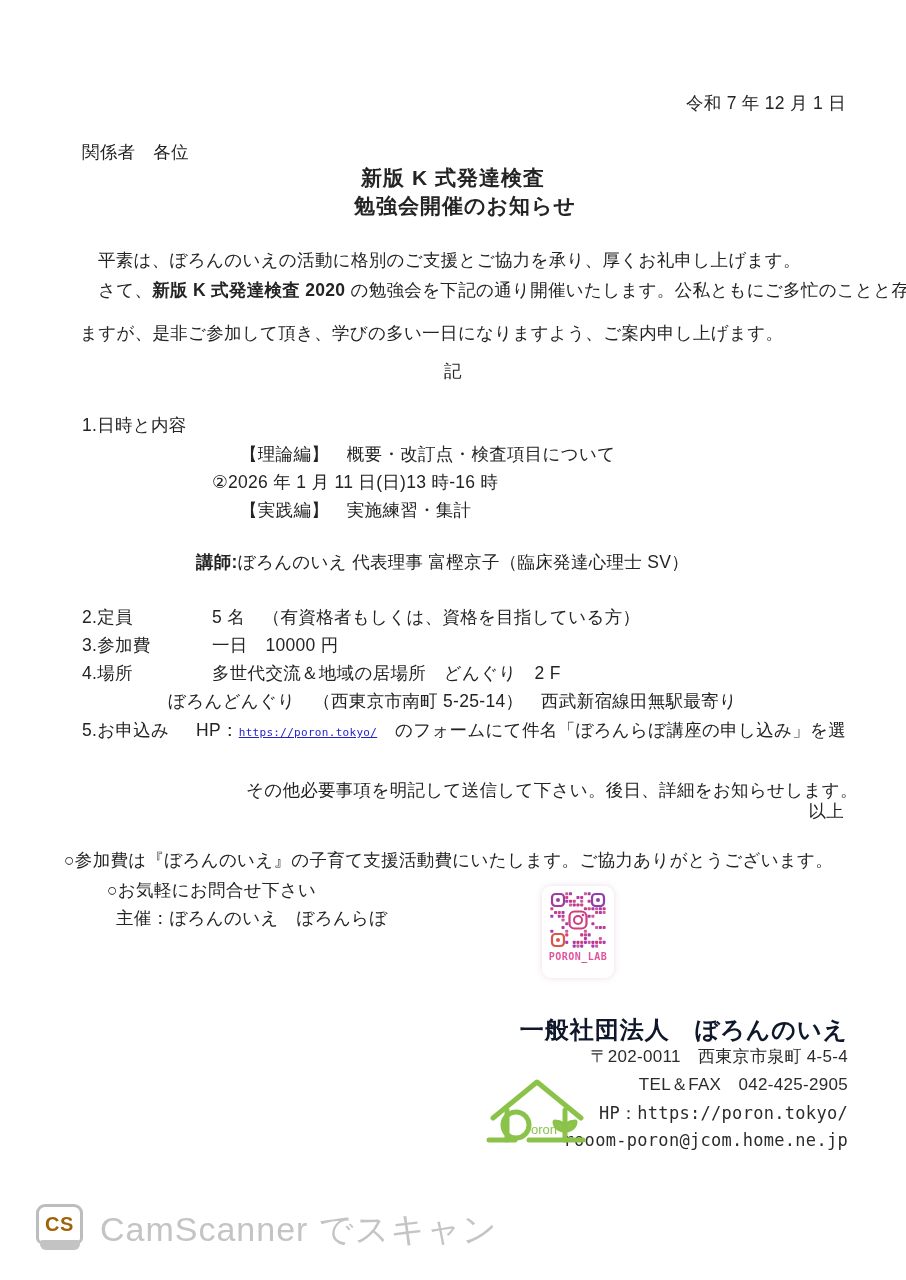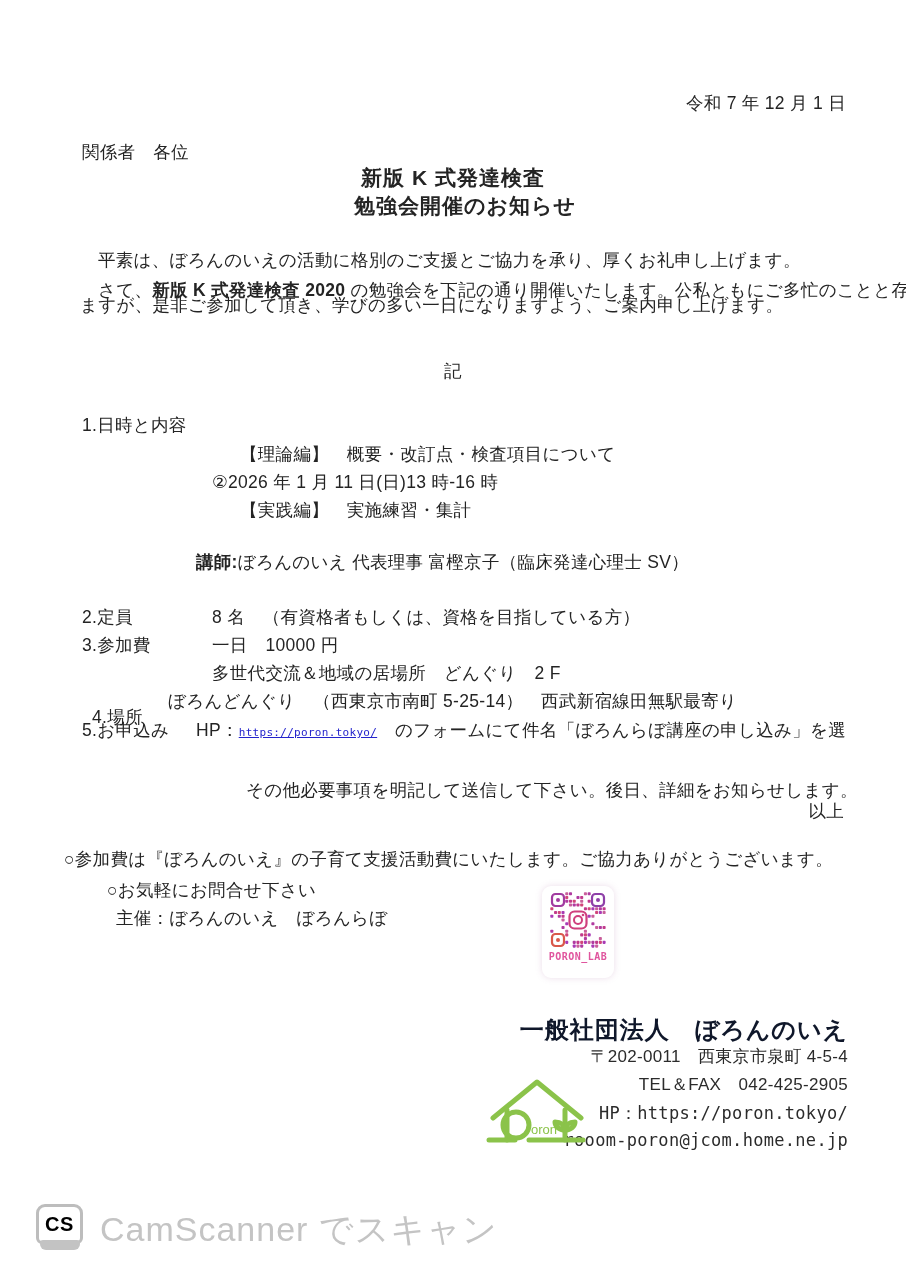--- a/index.html
+++ b/index.html
@@ -35,21 +35,21 @@
   .company-name{position:absolute;right:58px;top:1014px;font-size:24px;font-weight:bold;color:#0f172a;letter-spacing:1px;white-space:nowrap;}
   .company-line{position:absolute;right:58px;font-size:17px;color:#2b2b2b;white-space:nowrap;letter-spacing:0.3px;}
   
   .cs-icon{
     position:absolute;left:36px;top:1204px;width:48px;height:48px;
   }
   .cs-box{
     position:absolute;left:0;top:0;width:41px;height:34px;
     border:3.5px solid #bdbdbd;border-radius:9px 9px 6px 6px;
     display:flex;align-items:center;justify-content:center;
-    color:#000000;font-weight:bold;font-size:20px;letter-spacing:0.5px;
+    color:#a16207;font-weight:bold;font-size:20px;letter-spacing:0.5px;
   }
   .cs-bar{
     position:absolute;left:4px;top:36px;width:40px;height:10px;
     background:#c3c3c3;border-radius:3px 3px 6px 6px;
   }
   .footer-text{
     position:absolute;left:100px;top:1207px;
     font-size:34px;color:#c4c4c4;letter-spacing:1px;white-space:nowrap;
   }
 </style>
@@ -58,48 +58,48 @@
 
 <div class="page">
 
   <div class="line right" style="right:60px;top:92px;">令和 7 年 12 月 1 日</div>
   <div class="line" style="left:82px;top:141px;">関係者　各位</div>
   <div class="line center title-line" style="top:164px;">新版 K 式発達検査</div>
   <div class="line center title-line" style="top:192px;padding-left:24px;">勉強会開催のお知らせ</div>
 
   <div class="line indent" style="left:80px;top:249px;">平素は、ぼろんのいえの活動に格別のご支援とご協力を承り、厚くお礼申し上げます。</div>
   <div class="line indent" style="left:80px;top:279px;"><span>さて、</span><span class="b">新版 K 式発達検査 2020</span><span> の勉強会を下記の通り開催いたします。公私ともにご多忙のことと存じ</span></div>
-  <div class="line" style="left:80px;top:294px;">ますが、是非ご参加して頂き、学びの多い一日になりますよう、ご案内申し上げます。</div>
+  <div class="line" style="left:80px;top:322px;">ますが、是非ご参加して頂き、学びの多い一日になりますよう、ご案内申し上げます。</div>
 
   <div class="line center" style="top:360px;">記</div>
 
   <div class="line" style="left:82px;top:414px;">1.日時と内容</div>
   <div class="line" style="left:240px;top:443px;">【理論編】　概要・改訂点・検査項目について</div>
   <div class="line" style="left:212px;top:471px;">②2026 年 1 月 11 日(日)13 時-16 時</div>
   <div class="line" style="left:240px;top:499px;">【実践編】　実施練習・集計</div>
 
   <div class="line" style="left:196px;top:551px;"><span class="b">講師:</span><span>ぼろんのいえ 代表理事 富樫京子（臨床発達心理士 SV）</span></div>
 
   <div class="line" style="left:82px;top:606px;">2.定員</div>
-  <div class="line" style="left:212px;top:606px;">8 名　（有資格者もしくは、資格を目指している方）</div>
+  <div class="line" style="left:212px;top:606px;">5 名　（有資格者もしくは、資格を目指している方）</div>
 
   <div class="line" style="left:82px;top:634px;">3.参加費</div>
   <div class="line" style="left:212px;top:634px;">一日　10000 円</div>
 
-  <div class="line" style="left:92px;top:662px;margin-top:44px;">4.場所</div>
+  <div class="line" style="left:82px;top:662px;">4.場所</div>
   <div class="line" style="left:212px;top:662px;">多世代交流＆地域の居場所　どんぐり　2 F</div>
   <div class="line" style="left:168px;top:690px;">ぼろんどんぐり　（西東京市南町 5-25-14）　西武新宿線田無駅最寄り</div>
 
   <div class="line" style="left:82px;top:719px;">5.お申込み</div>
   <div class="line" style="left:196px;top:719px;"><span>HP：</span><a class="link" href="#">https://poron.tokyo/</a><span>　のフォームにて件名「ぼろんらぼ講座の申し込み」を選</span></div>
   <div class="line" style="left:246px;top:779px;">その他必要事項を明記して送信して下さい。後日、詳細をお知らせします。</div>
 
   <div class="line right" style="right:62px;top:800px;">以上</div>
 
-  <div class="line" style="left:64px;top:849px;font-family:Liberation Mono, monospace;">○参加費は『ぼろんのいえ』の子育て支援活動費にいたします。ご協力ありがとうございます。</div>
+  <div class="line" style="left:64px;top:849px;">○参加費は『ぼろんのいえ』の子育て支援活動費にいたします。ご協力ありがとうございます。</div>
   <div class="line" style="left:64px;top:879px;margin-left:43px;">○お気軽にお問合せ下さい</div>
   <div class="line" style="left:116px;top:907px;">主催：ぼろんのいえ　ぼろんらぼ</div>
 
   <div class="qr-card">
     <svg id="qr-svg" width="56" height="56" viewBox="0 0 56 56">
 
       <rect x="2" y="2" width="12" height="12" rx="3.5" fill="none" stroke="#a13ba0" stroke-width="2.2"></rect>
       <circle cx="8" cy="8" r="2" fill="#a13ba0"></circle>
       <rect x="42" y="2" width="12" height="12" rx="3.5" fill="none" stroke="#8e3fa8" stroke-width="2.2"></rect>
       <circle cx="48" cy="8" r="2" fill="#8e3fa8"></circle>

